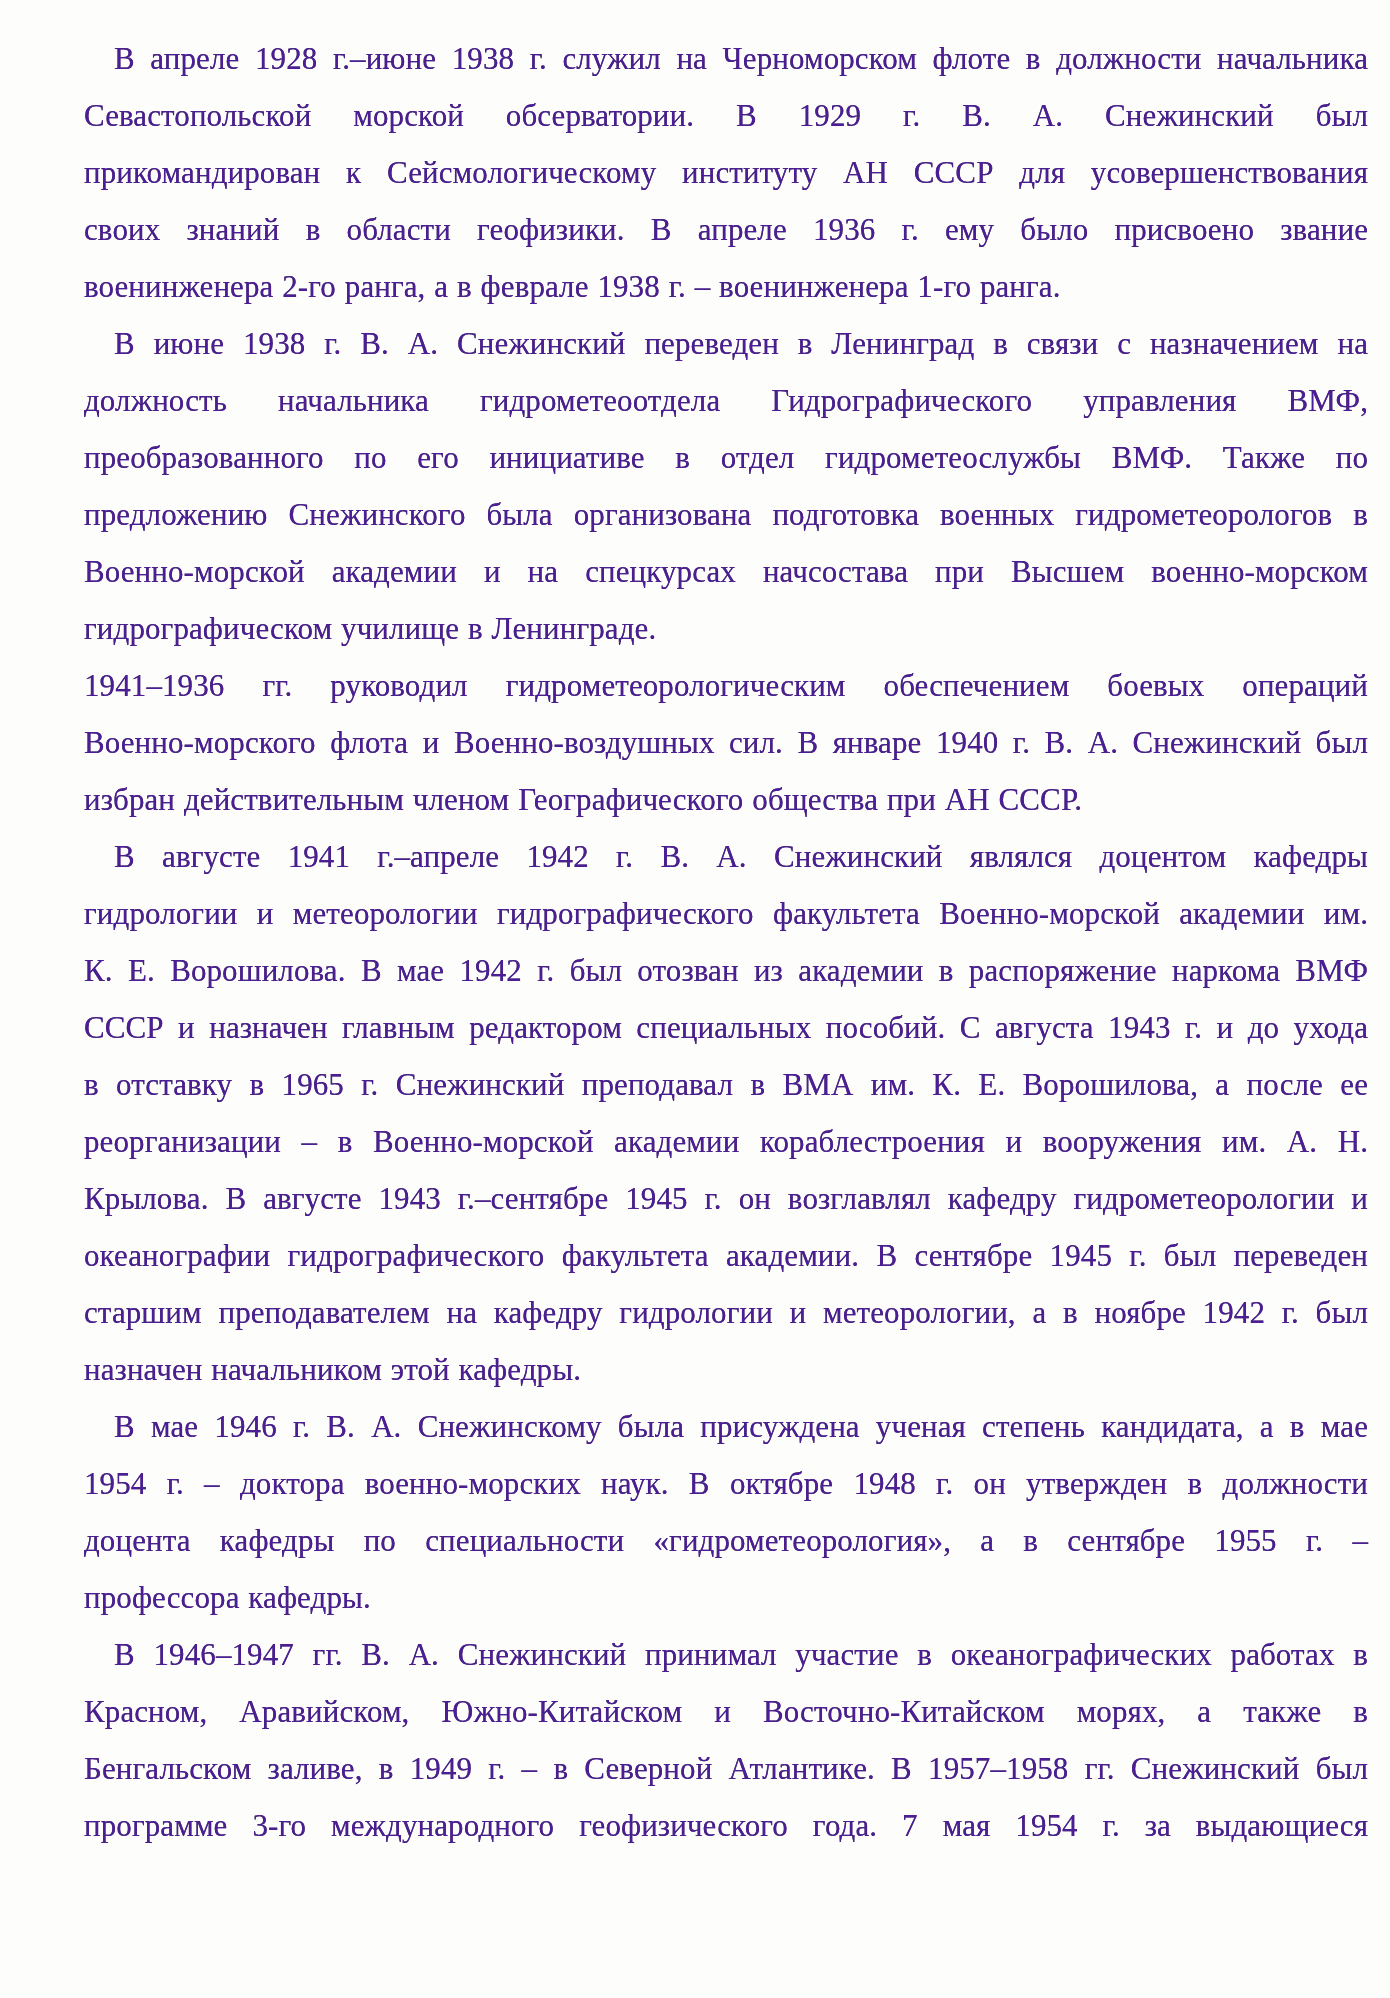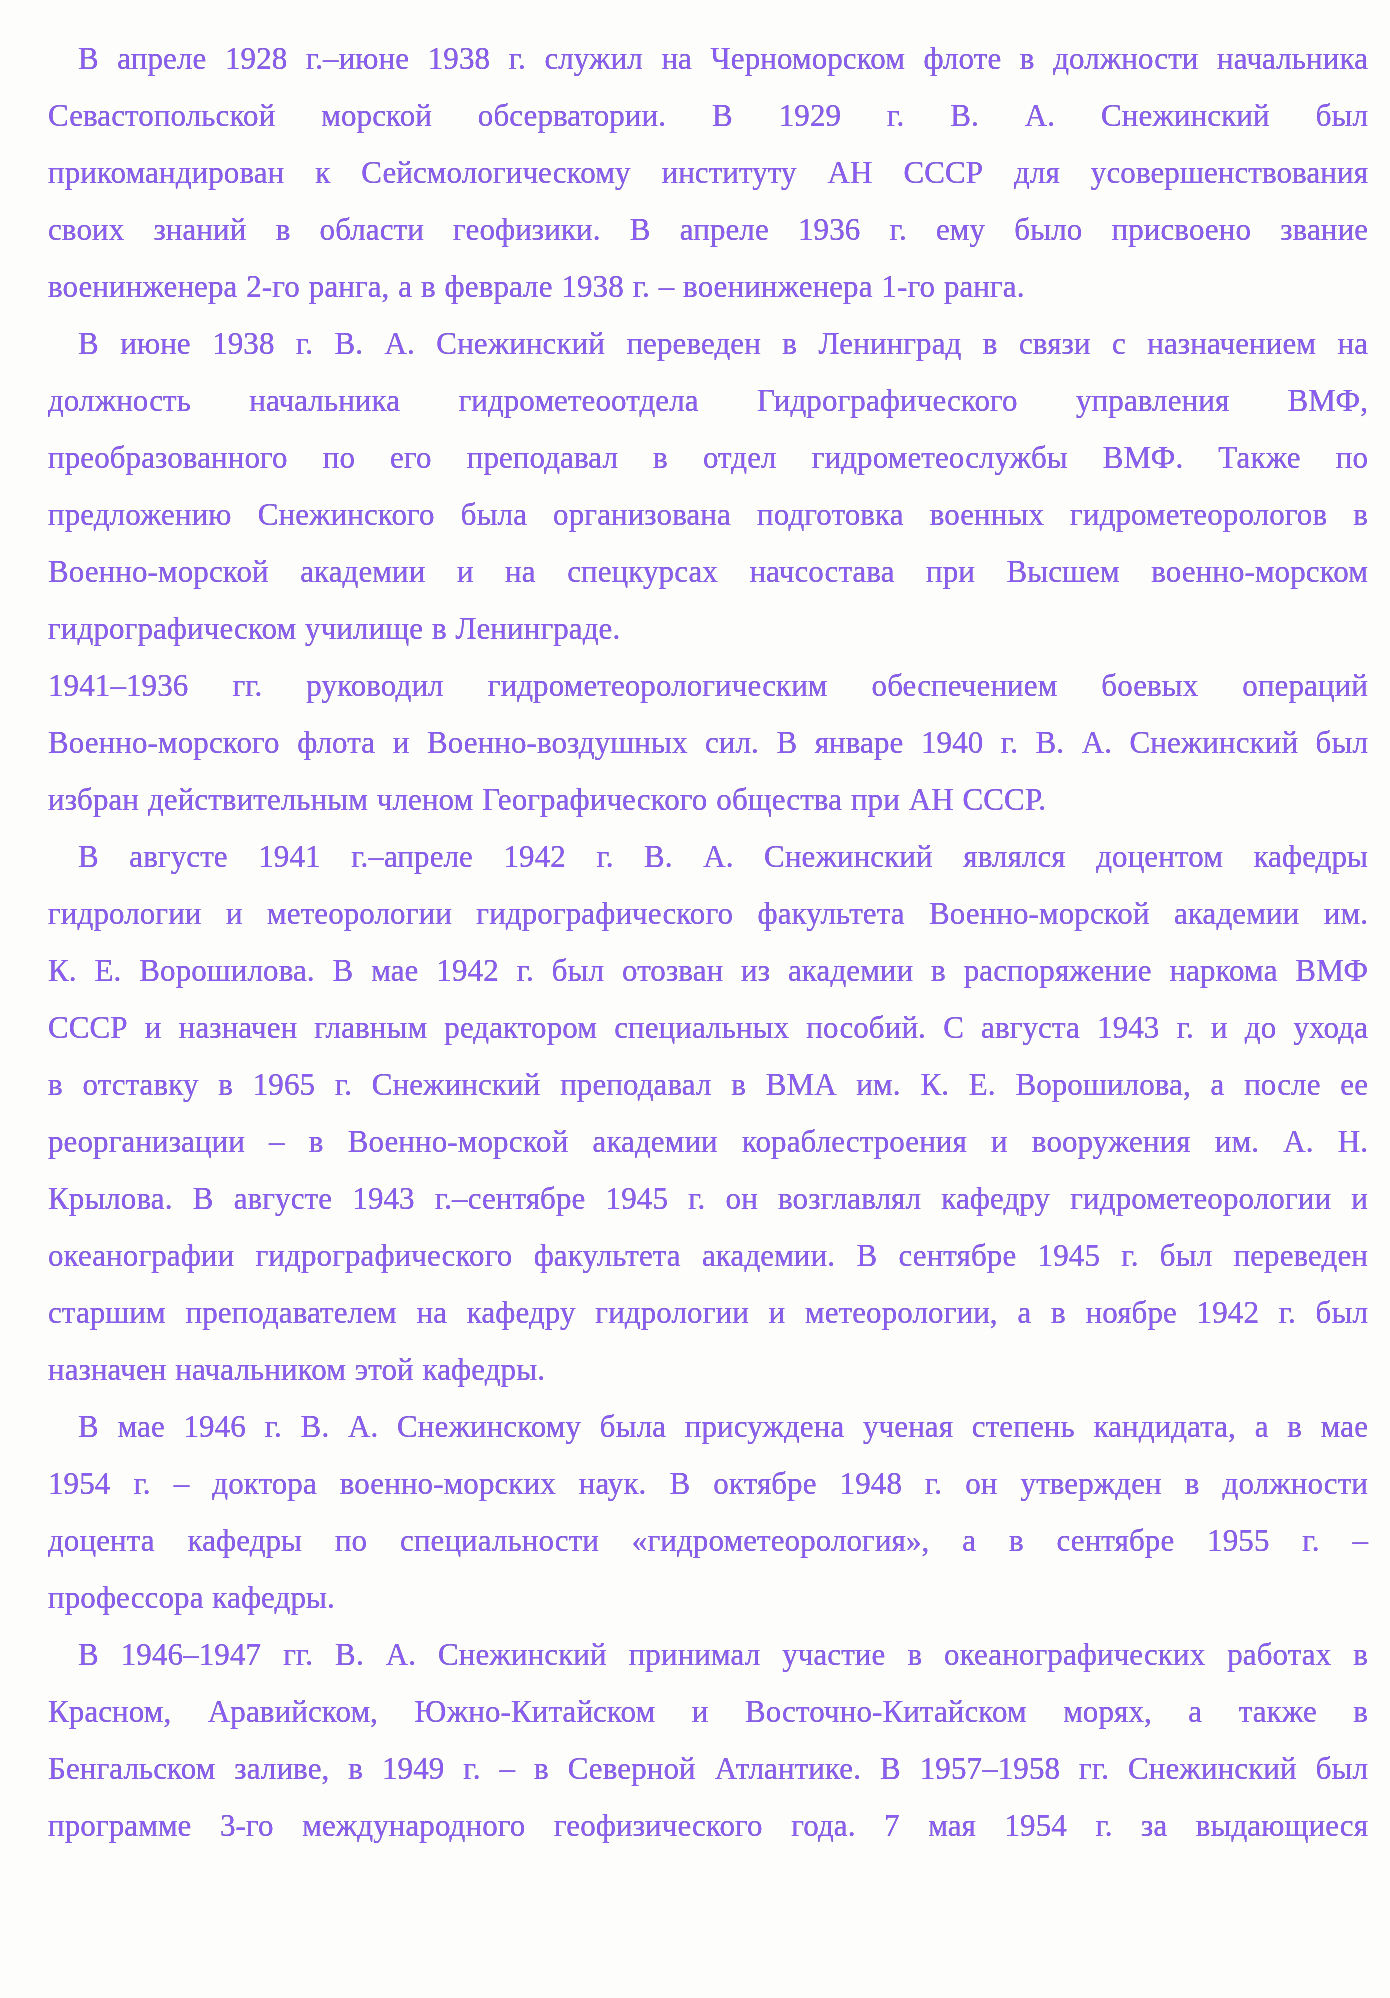--- a/index.html
+++ b/index.html
@@ -36,32 +36,32 @@
     text-indent: 30px;
   }
   .text-line.para-end {
     text-align-last: left;
   }
 </style>
 </head>
 <body>
 
 <div class="page">
-  <div id="text-block" style="color: #8b5cf6;">
+  <div id="text-block" style="color: #4c1d95; margin-left: 36px;">
       <div class="paragraph">
         <div class="text-line first-line">В апреле 1928 г.–июне 1938 г. служил на Черноморском флоте в должности начальника</div>
         <div class="text-line">Севастопольской морской обсерватории. В 1929 г. В. А. Снежинский был</div>
         <div class="text-line">прикомандирован к Сейсмологическому институту АН СССР для усовершенствования</div>
         <div class="text-line">своих знаний в области геофизики. В апреле 1936 г. ему было присвоено звание</div>
         <div class="text-line para-end">военинженера 2-го ранга, а в феврале 1938 г. – военинженера 1-го ранга.</div>
       </div>
       <div class="paragraph">
         <div class="text-line first-line">В июне 1938 г. В. А. Снежинский переведен в Ленинград в связи с назначением на</div>
         <div class="text-line">должность начальника гидрометеоотдела Гидрографического управления ВМФ,</div>
-        <div class="text-line">преобразованного по его преподавал в отдел гидрометеослужбы ВМФ. Также по</div>
+        <div class="text-line">преобразованного по его инициативе в отдел гидрометеослужбы ВМФ. Также по</div>
         <div class="text-line">предложению Снежинского была организована подготовка военных гидрометеорологов в</div>
         <div class="text-line">Военно-морской академии и на спецкурсах начсостава при Высшем военно-морском</div>
         <div class="text-line para-end">гидрографическом училище в Ленинграде.</div>
       </div>
       <div class="paragraph">
         <div class="text-line">1941–1936 гг. руководил гидрометеорологическим обеспечением боевых операций</div>
         <div class="text-line">Военно-морского флота и Военно-воздушных сил. В январе 1940 г. В. А. Снежинский был</div>
         <div class="text-line para-end">избран действительным членом Географического общества при АН СССР.</div>
       </div>
       <div class="paragraph">

